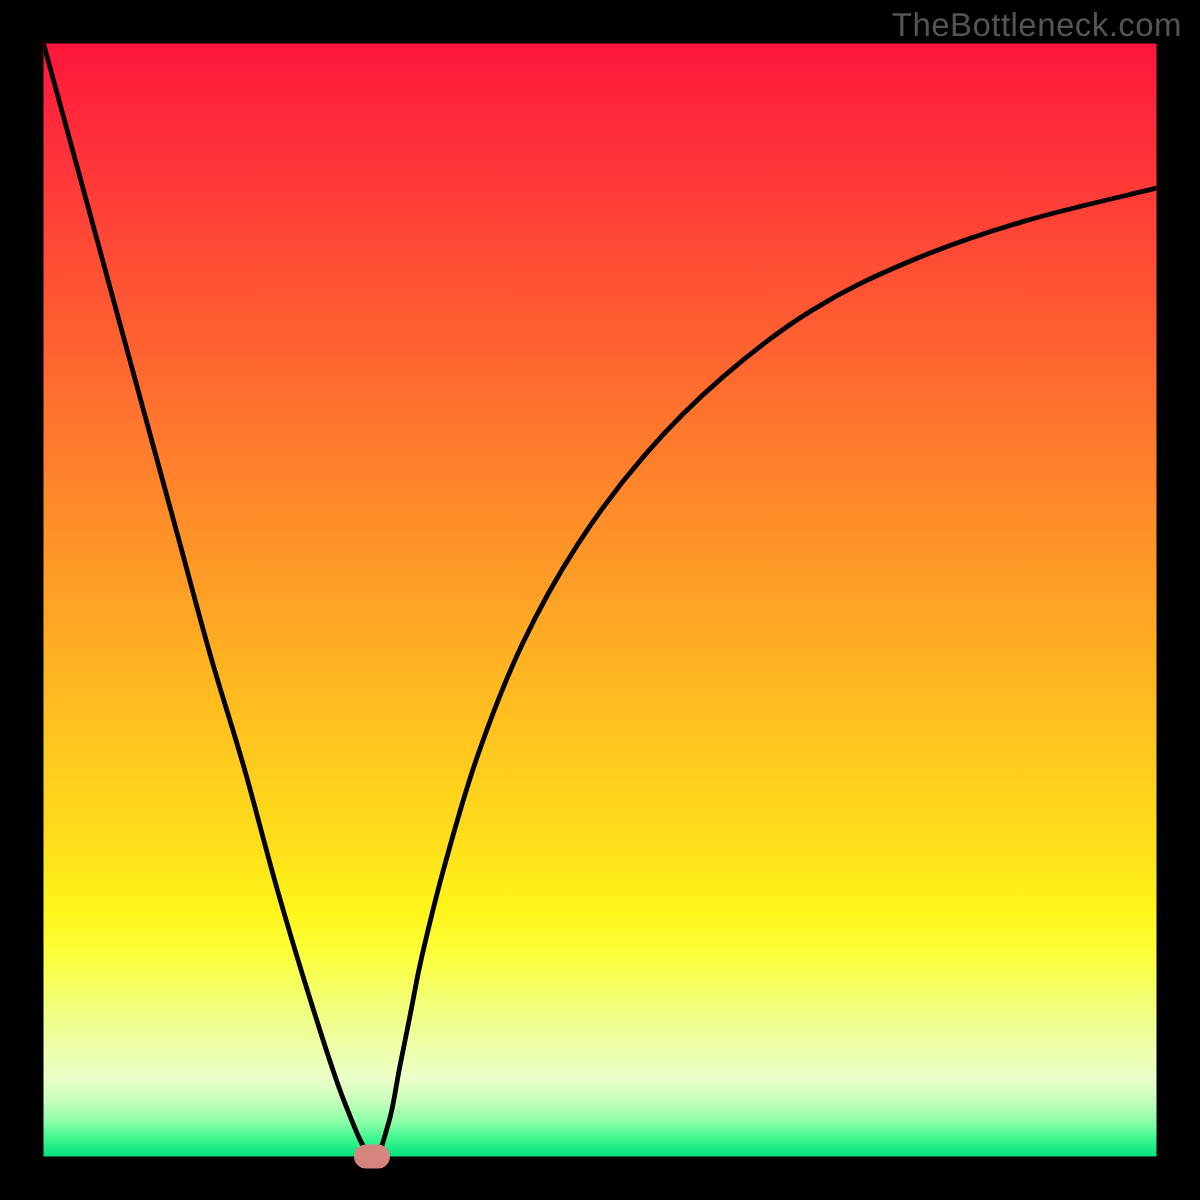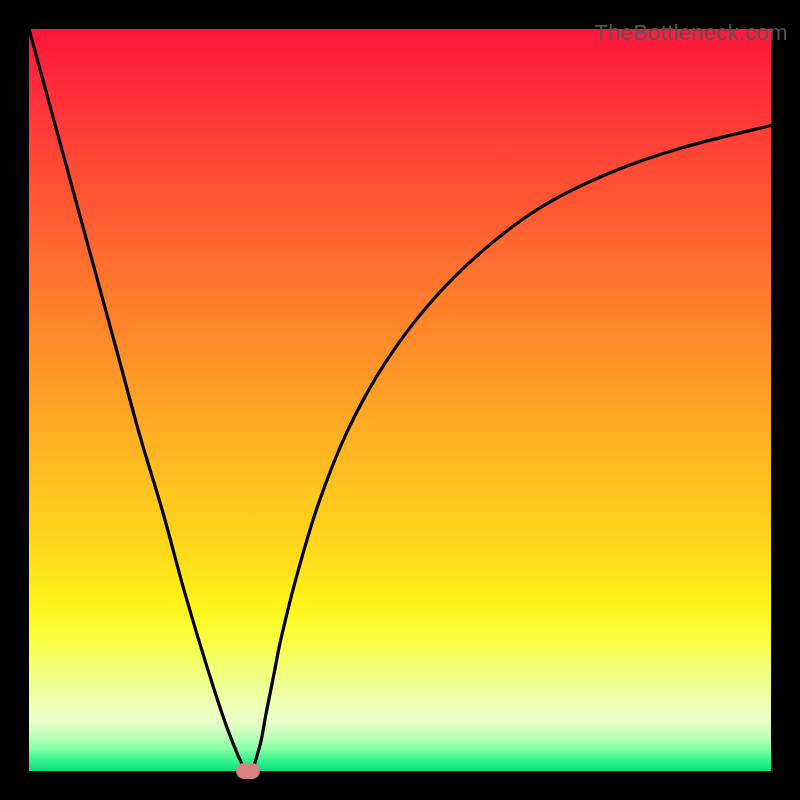--- a/index.html
+++ b/index.html
@@ -12,21 +12,21 @@
     font-family: Arial, Helvetica, sans-serif;
   }
   .frame {
     position: relative;
     width: 800px;
     height: 800px;
     background: #000;
   }
   .watermark {
     position: absolute;
-    top: 20px;
+    top: 4px;
     right: 12px;
     color: #555557;
     font-size: 22px;
     font-weight: 500;
     letter-spacing: 0.3px;
     z-index: 5;
   }
   .plot {
     position: absolute;
     left: 29px;

